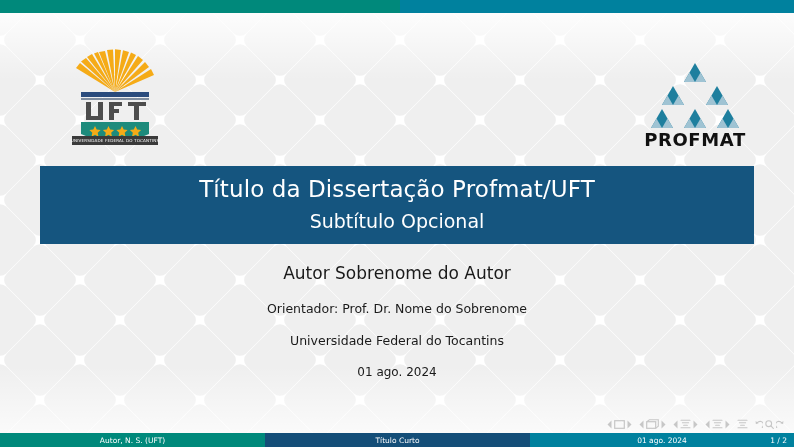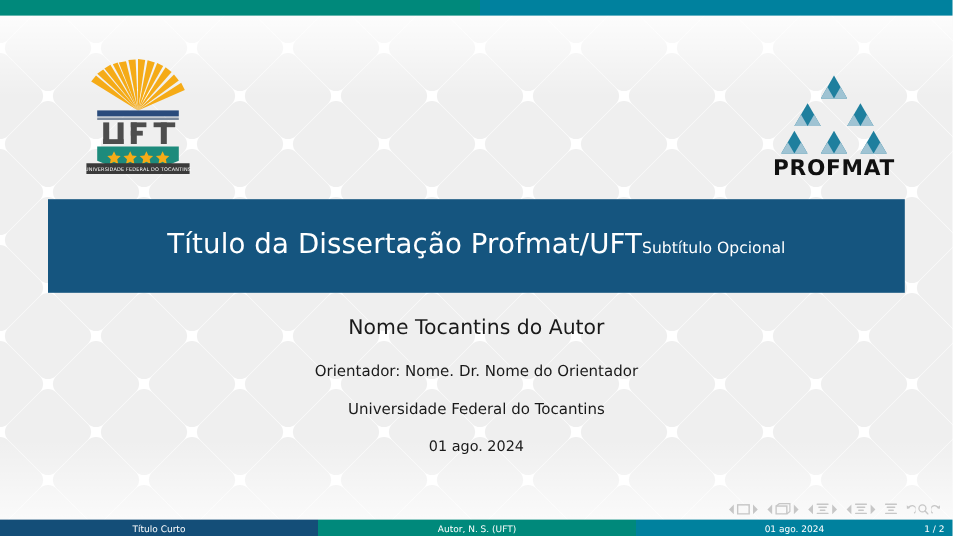--- a/index.html
+++ b/index.html
@@ -56,35 +56,35 @@
 
   
   .titlebox {
     position: absolute;
     left: 40px; top: 166px;
     width: 714px;
     height: 78px;
     background: #15557F;
     z-index: 4;
     display: flex;
-    flex-direction: row;
+    flex-direction: column;
     align-items: center;
     justify-content: center;
   }
   .title-main {
     color: #ffffff;
     font-size: 23px;
     line-height: 1.2;
     font-weight: normal;
     letter-spacing: 0.1px;
     text-align: center;
   }
   .title-sub {
     color: #ffffff;
-    font-size: 13px;
+    font-size: 19px;
     line-height: 1.25;
     margin-top: 7px;
     font-weight: normal;
     text-align: center;
   }
 
   
   .authorblock {
     position: absolute;
     left: 0; top: 263px;
@@ -274,24 +274,24 @@
     </g>
     <text x="59" y="91" font-family="'DejaVu Sans', sans-serif" font-size="18" font-weight="bold" fill="#111111" text-anchor="middle" letter-spacing="0.6">PROFMAT</text>
   </svg>
 
   <div class="titlebox">
     <div class="title-main">Título da Dissertação Profmat/UFT</div>
     <div class="title-sub">Subtítulo Opcional</div>
   </div>
 
   <div class="authorblock">
-    <div class="author-name">Nome Tocantins do Autor</div>
+    <div class="author-name">Autor Sobrenome do Autor</div>
     <div class="advisor">
       <b>Orientador:</b>
-      <span>Nome. Dr. Nome do Orientador</span>
+      <span>Prof. Dr. Nome do Sobrenome</span>
     </div>
     <div class="institute">Universidade Federal do Tocantins</div>
     <div class="date">01 ago. 2024</div>
   </div>
 
   <div class="navsymbols">
 
     <div class="navgroup">
       <svg width="5" height="9" viewBox="0 0 5 9">
         <path d="M4.5 0.5 L0.5 4.5 L4.5 8.5 Z" fill="#b9b9b9"></path>
@@ -370,25 +370,25 @@
         <line x1="5.9" y1="5.9" x2="8.3" y2="8.3" stroke="#b9b9b9" stroke-width="1.2" stroke-linecap="round"></line>
         </svg>
       <svg width="8" height="9" viewBox="0 0 8 9">
         <path d="M1.2 7.6 A3.3 3.3 0 1 1 4.4 1.8 L6.8 3.4" fill="none" stroke="#b9b9b9" stroke-width="1.1"></path>
         <path d="M7.4 1 L7.2 4 L4.4 3.3 Z" fill="#b9b9b9"></path>
         </svg>
     </div>
   </div>
 
   <div class="footer">
+    <div class="footer-cell foot-author">
+      <span>Autor, N. S. (UFT)</span>
+    </div>
     <div class="footer-cell foot-title">
       <span>Título Curto</span>
-    </div>
-    <div class="footer-cell foot-author">
-      <span>Autor, N. S. (UFT)</span>
     </div>
     <div class="footer-cell foot-right">
       <span class="foot-date">01 ago. 2024</span>
       <span class="foot-page">1 / 2</span>
     </div>
   </div>
 
 </div>
 
 </body></html>

